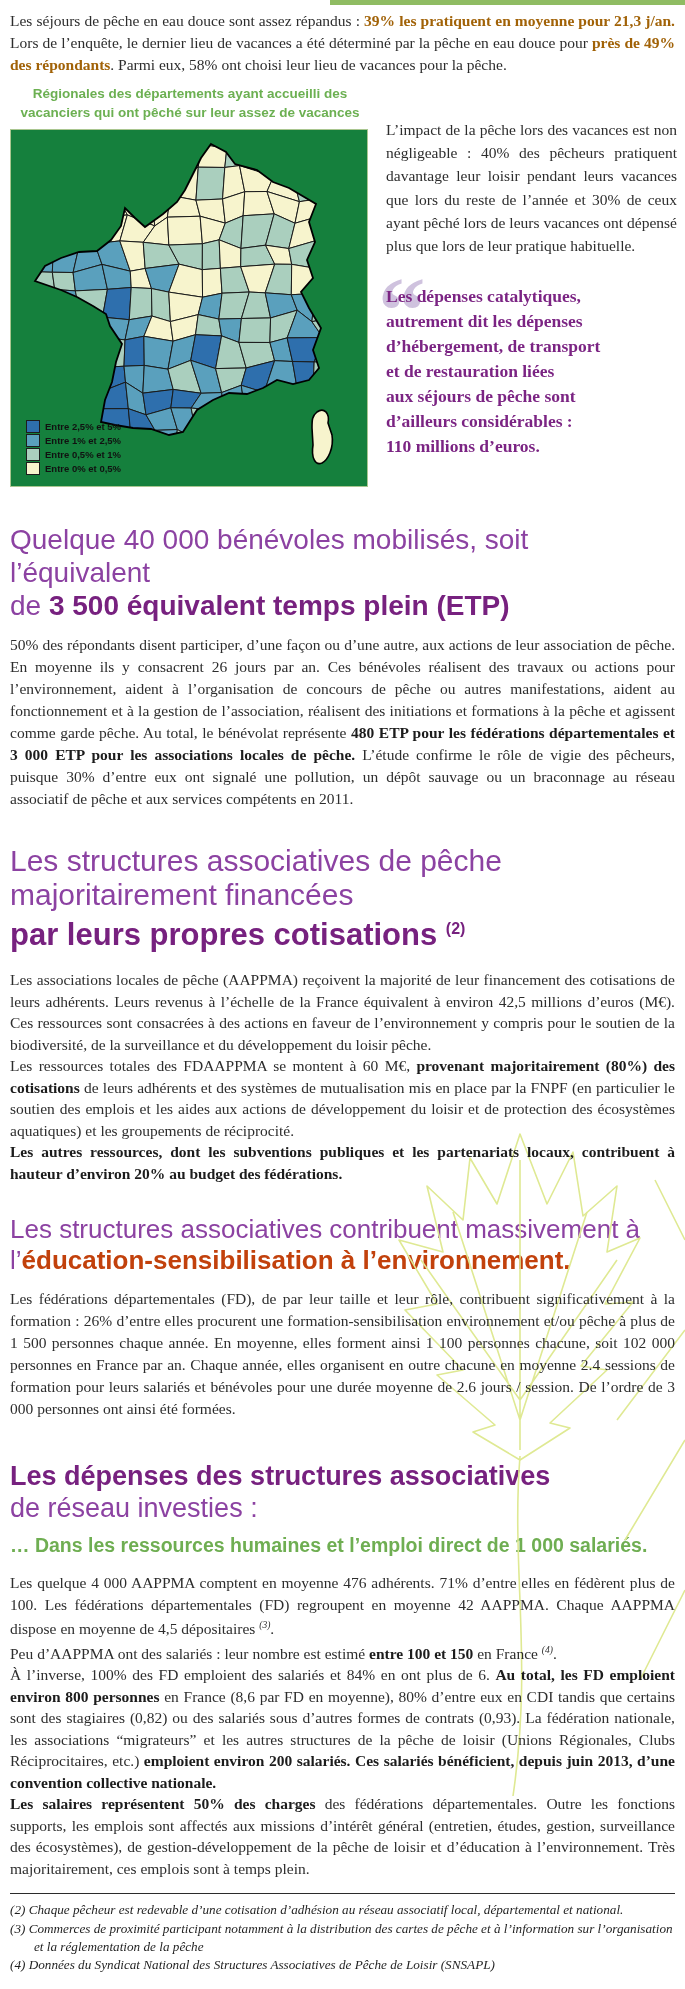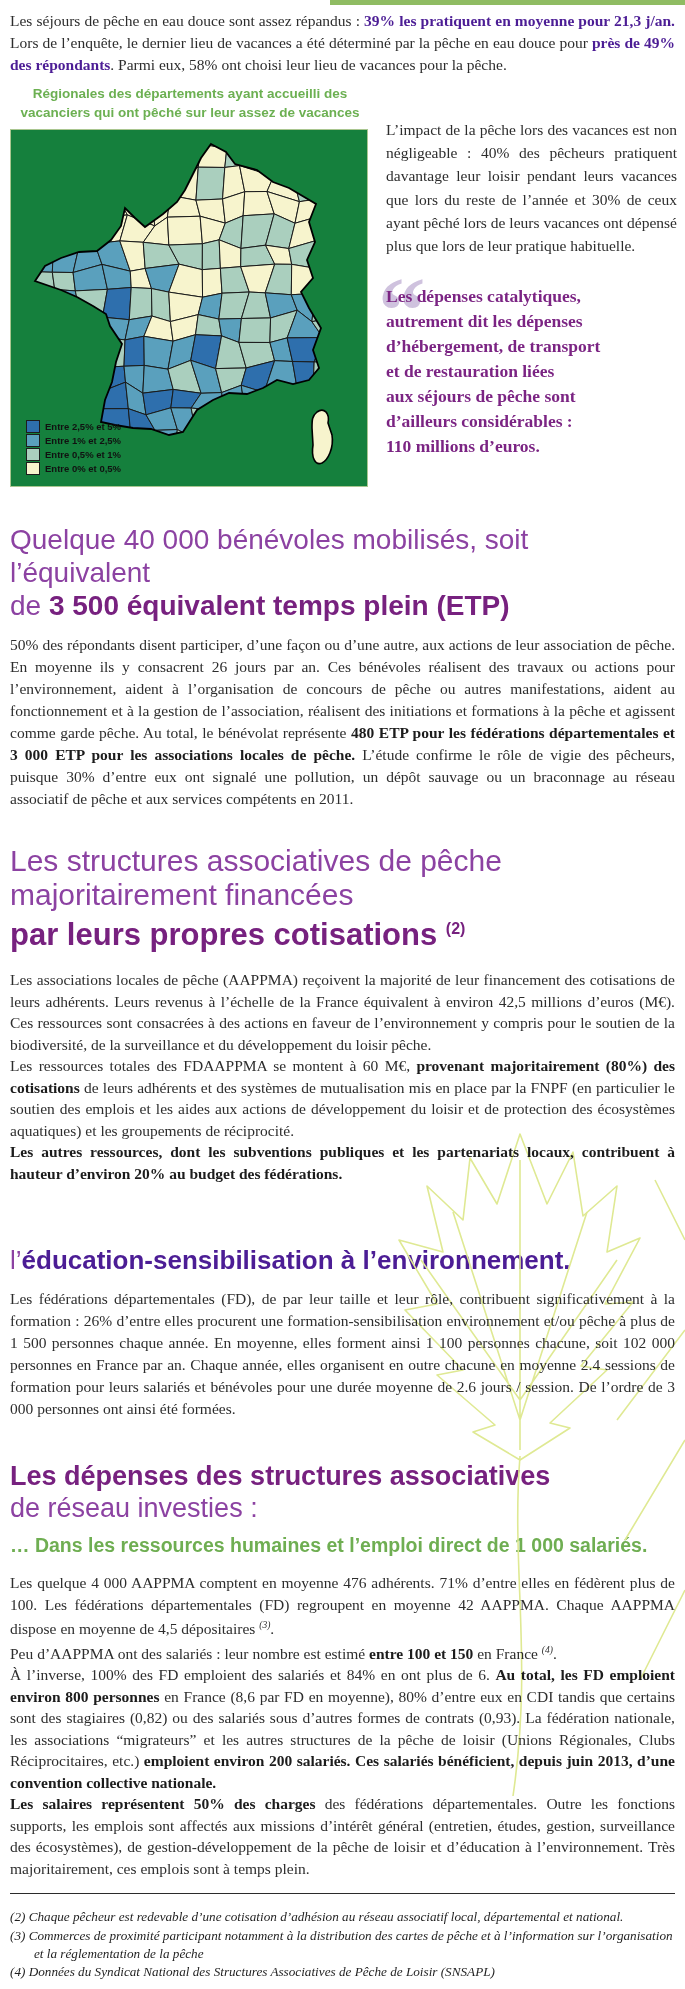--- a/index.html
+++ b/index.html
@@ -3,21 +3,21 @@
 <meta charset="utf-8">
 <style>
   html,body{margin:0;padding:0;background:#fff;}
   .page{position:relative;width:685px;height:1989px;background:#fff;overflow:hidden;
         font-family:"Liberation Serif",serif;color:#2d2d2d;}
   .top-strip{position:absolute;top:0;right:0;width:355px;height:5px;background:#8fbc63;}
 
   
   .intro{margin:10px 10px 0;font-size:15.5px;line-height:22px;text-align:justify;}
   .seg-bold{font-weight:bold;color:#1c1c1c;}
-  .seg-green{font-weight:bold;color:#4c1d95;}
+  .seg-green{font-weight:bold;color:#a16207;}
   sup.ref{font-size:9.5px;font-style:italic;}
 
   
   .map-row{display:flex;margin:0 8px 0 10px;}
   .map-col{width:360px;flex:none;}
   .map-title{margin-top:8px;text-align:center;font:bold 13.5px "Liberation Sans",sans-serif;
              color:#6cb052;line-height:19px;}
   .map-box{position:relative;margin-top:7px;width:356px;height:356px;border:1px solid #a9c690;background:#15803d;}
   .map-box svg{display:block;width:100%;height:100%;}
   .legend{position:absolute;left:15px;bottom:11px;}
@@ -34,32 +34,32 @@
               color:#7b2483;white-space:pre-line;}
 
   
   .h-sans{font-family:"Liberation Sans",sans-serif;font-weight:normal;color:#8c42a2;margin:0 10px;}
   .h1{margin-top:36px;font-size:28px;line-height:33px;}
   .h1 .hb{font-weight:bold;color:#77217f;}
   .h2{margin-top:34px;font-size:30px;line-height:34px;}
   .h2 .hb{font-weight:bold;color:#77217f;font-size:31px;line-height:40px;}
   .h-sup{font-weight:bold;color:#77217f;font-size:16px;vertical-align:11px;}
   .h3{margin-top:30px;font-size:26px;line-height:31px;}
-  .h3 .hb{font-weight:bold;color:#4c1d95;}
+  .h3 .hb{font-weight:bold;color:#c2410c;}
   .h4{margin-top:40px;font-size:27px;line-height:32px;}
   .h4 .hb{font-weight:bold;color:#77217f;}
   .subhead-green{margin:8px 10px 0;font-family:"Liberation Sans",sans-serif;font-weight:bold;
                  font-size:19.5px;line-height:26px;color:#6fae52;}
 
   .body-p{margin:12px 10px 0;font-size:15.5px;line-height:22px;text-align:justify;position:relative;}
   .block{margin:14px 10px 0;position:relative;}
   .block p{margin:0;font-size:15.5px;line-height:21.5px;text-align:justify;}
 
   
-  .footnotes{margin:14px 10px 0;border-top:1.5px solid #2b2b2b;padding-top:14px;}
+  .footnotes{margin:14px 10px 0;border-top:1.5px solid #2b2b2b;padding-top:7px;}
   .footnotes p{margin:0;font-style:italic;font-size:13.2px;line-height:18.2px;color:#1f1f1f;
                padding-left:24px;text-indent:-24px;}
 
   
   .leaf-deco{position:absolute;top:1120px;right:0;width:330px;height:680px;pointer-events:none;}
 </style>
 </head>
 <body>
 
 <div class="page">
@@ -430,21 +430,21 @@
     <span>majoritairement financées</span><br>
     <span class="hb">par leurs propres cotisations </span><sup class="h-sup">(2)</sup>
   </h2>
   <div class="block">
     <p><span>Les associations locales de pêche (AAPPMA) reçoivent la majorité de leur financement des cotisations de leurs adhérents. Leurs revenus à l’échelle de la France équivalent à environ 42,5 millions d’euros (M€). Ces ressources sont consacrées à des actions en faveur de l’environnement y compris pour le soutien de la biodiversité, de la surveillance et du développement du loisir pêche.</span></p>
     <p><span>Les ressources totales des FDAAPPMA se montent à 60 M€, </span><span class="seg-bold">provenant majoritairement (80%) des cotisations</span><span> de leurs adhérents et des systèmes de mutualisation mis en place par la FNPF (en particulier le soutien des emplois et les aides aux actions de développement du loisir et de protection des écosystèmes aquatiques) et les groupements de réciprocité.</span></p>
     <p><span class="seg-bold">Les autres ressources, dont les subventions publiques et les partenariats locaux, contribuent à hauteur d’environ 20% au budget des fédérations.</span></p>
   </div>
 
   <h2 class="h-sans h3">
-    <br>
+    <span>Les structures associatives contribuent massivement à</span><br>
     <span>l’</span><span class="hb">éducation-sensibilisation à l’environnement.</span>
   </h2>
   <p class="body-p"><span>Les fédérations départementales (FD), de par leur taille et leur rôle, contribuent significativement à la formation : 26% d’entre elles procurent une formation-sensibilisation environnement et/ou pêche à plus de 1 500 personnes chaque année. En moyenne, elles forment ainsi 1 100 personnes chacune, soit 102 000 personnes en France par an. Chaque année, elles organisent en outre chacune en moyenne 2.4 sessions de formation pour leurs salariés et bénévoles pour une durée moyenne de 2.6 jours / session. De l’ordre de 3 000 personnes ont ainsi été formées.</span></p>
 
   <h2 class="h-sans h4">
     <span class="hb">Les dépenses des structures associatives</span><br>
     <span>de réseau investies :</span>
   </h2>
   <div class="subhead-green">… Dans les ressources humaines et l’emploi direct de 1 000 salariés.</div>
   <div class="block">

